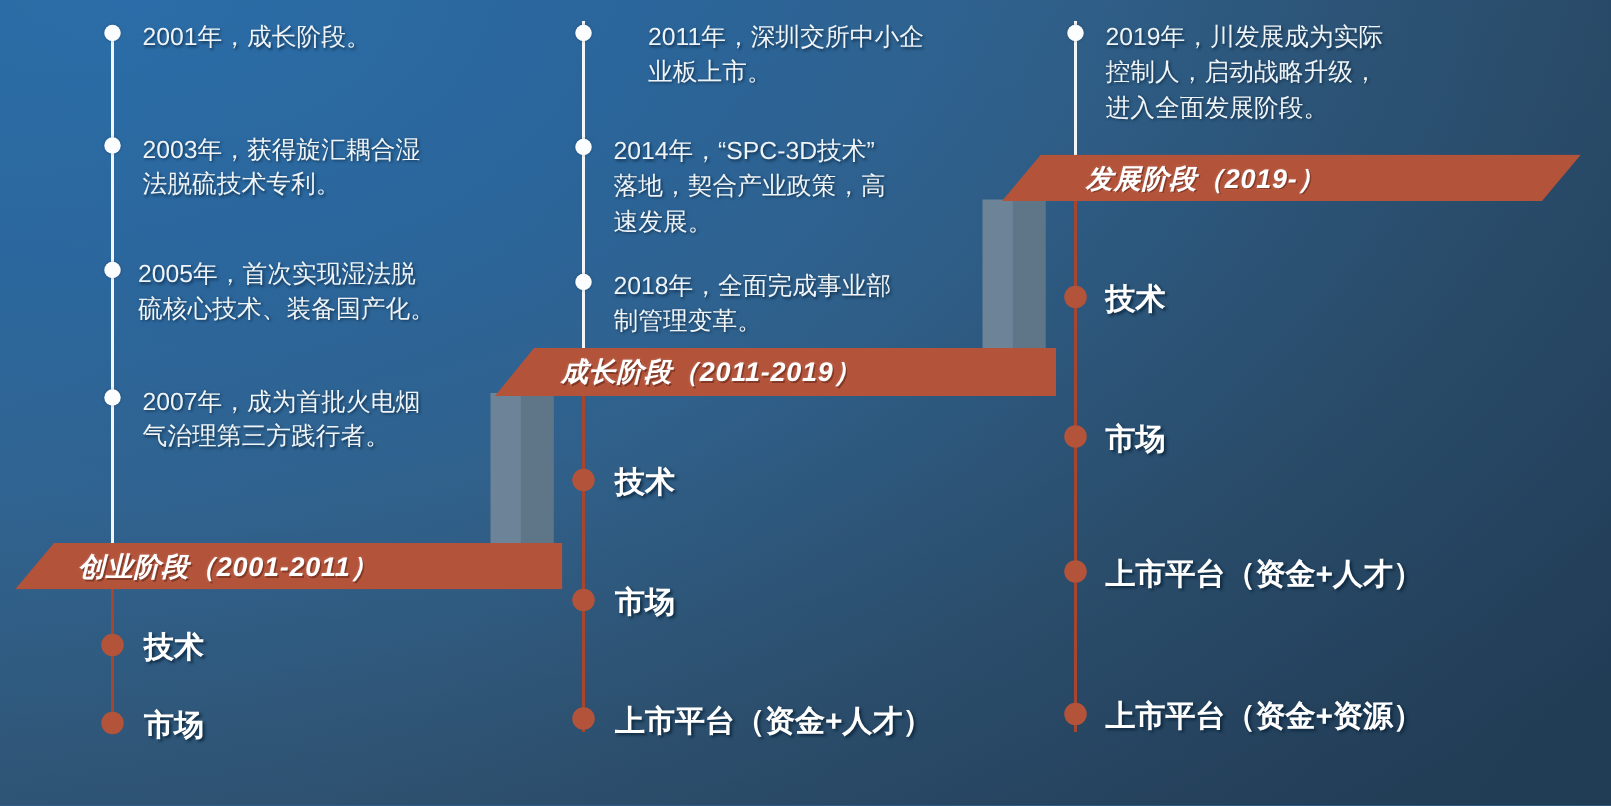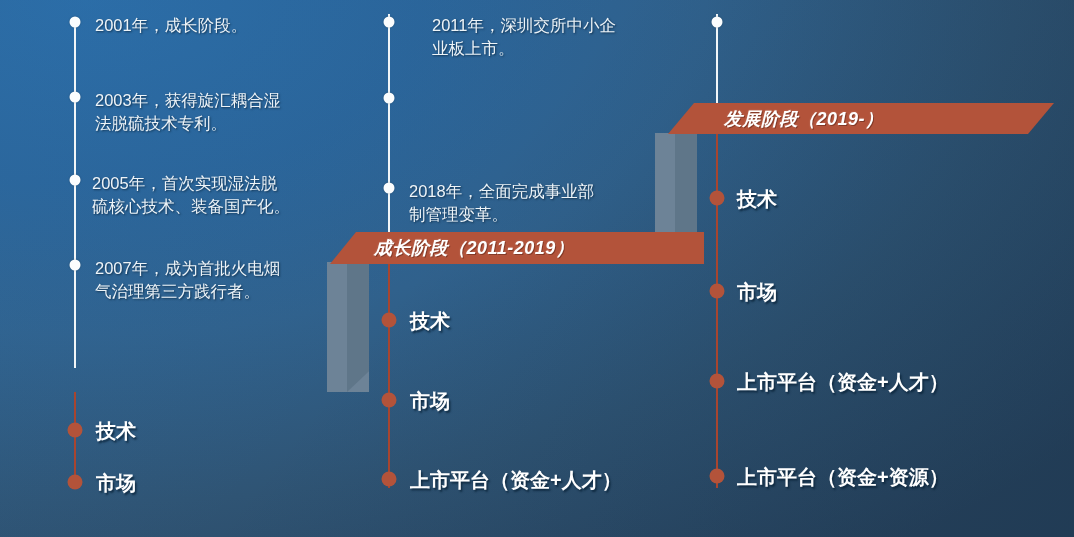--- a/index.html
+++ b/index.html
@@ -69,38 +69,45 @@
   <div class="node white" style="left:75px;top:265px;"></div>
 
   <div class="evt" style="left:95px;top:14px;width:230px;">2001年，成长阶段。</div>
   <div class="evt" style="left:95px;top:89px;width:230px;">2003年，获得旋汇耦合湿
 法脱硫技术专利。</div>
   <div class="evt" style="left:92px;top:172px;width:236px;"> 2005年，首次实现湿法脱
 硫核心技术、装备国产化。</div>
   <div class="evt" style="left:95px;top:257px;width:230px;">2007年，成为首批火电烟
 气治理第三方践行者。</div>
 
+  <div class="banner" style="left:10px;top:362px;width:323px;height:31px;padding-left:42px;
+              clip-path:polygon(26px 0, 100% 0, 100% 100%, 0 100%);">
+    <span class="btxt">创业阶段（2001-2011）</span>
+  </div>
 
   <div class="tl red" style="left:74px;top:392px;height:96px;">
     <div class="axis"></div>
   </div>
   <div class="node red" style="left:75px;top:430px;"></div>
   <div class="node red" style="left:75px;top:482px;"></div>
   <div class="kw" style="left:96px;top:418px;">技术</div>
   <div class="kw" style="left:96px;top:470px;">市场</div>
 
   <div class="tl white" style="left:388px;top:14px;height:225px;">
     <div class="axis"></div>
   </div>
   <div class="node white" style="left:389px;top:22px;"></div>
   <div class="node white" style="left:389px;top:98px;"></div>
   <div class="node white" style="left:389px;top:188px;"></div>
 
   <div class="evt" style="left:409px;top:14px;width:232px;margin-left:23px;">2011年，深圳交所中小企
 业板上市。</div>
+  <div class="evt" style="left:409px;top:90px;width:232px;">2014年，“SPC-3D技术”
+落地，契合产业政策，高
+速发展。</div>
   <div class="evt" style="left:409px;top:180px;width:232px;">2018年，全面完成事业部
 制管理变革。</div>
 
   <div class="banner" style="left:330px;top:232px;width:330px;height:32px;padding-left:44px;
               clip-path:polygon(26px 0, 100% 0, 100% 100%, 0 100%);">
     <span class="btxt">成长阶段（2011-2019）</span>
   </div>
 
   <div class="tl red" style="left:388px;top:263px;height:225px;">
     <div class="axis"></div>
@@ -109,20 +116,23 @@
   <div class="node red" style="left:389px;top:400px;"></div>
   <div class="node red" style="left:389px;top:479px;"></div>
   <div class="kw" style="left:410px;top:308px;">技术</div>
   <div class="kw" style="left:410px;top:388px;">市场</div>
   <div class="kw" style="left:410px;top:467px;">上市平台（资金+人才）</div>
 
   <div class="tl white" style="left:716px;top:14px;height:100px;">
     <div class="axis"></div>
   </div>
   <div class="node white" style="left:717px;top:22px;"></div>
+  <div class="evt" style="left:737px;top:14px;width:246px;">2019年，川发展成为实际
+控制人，启动战略升级，
+进入全面发展阶段。</div>
 
   <div class="banner" style="left:668px;top:103px;width:330px;height:31px;padding-left:56px;
               clip-path:polygon(26px 0, 100% 0, calc(100% - 26px) 100%, 0 100%);">
     <span class="btxt">发展阶段（2019-）</span>
   </div>
 
   <div class="tl red" style="left:716px;top:134px;height:354px;">
     <div class="axis"></div>
   </div>
   <div class="node red" style="left:717px;top:198px;"></div>

